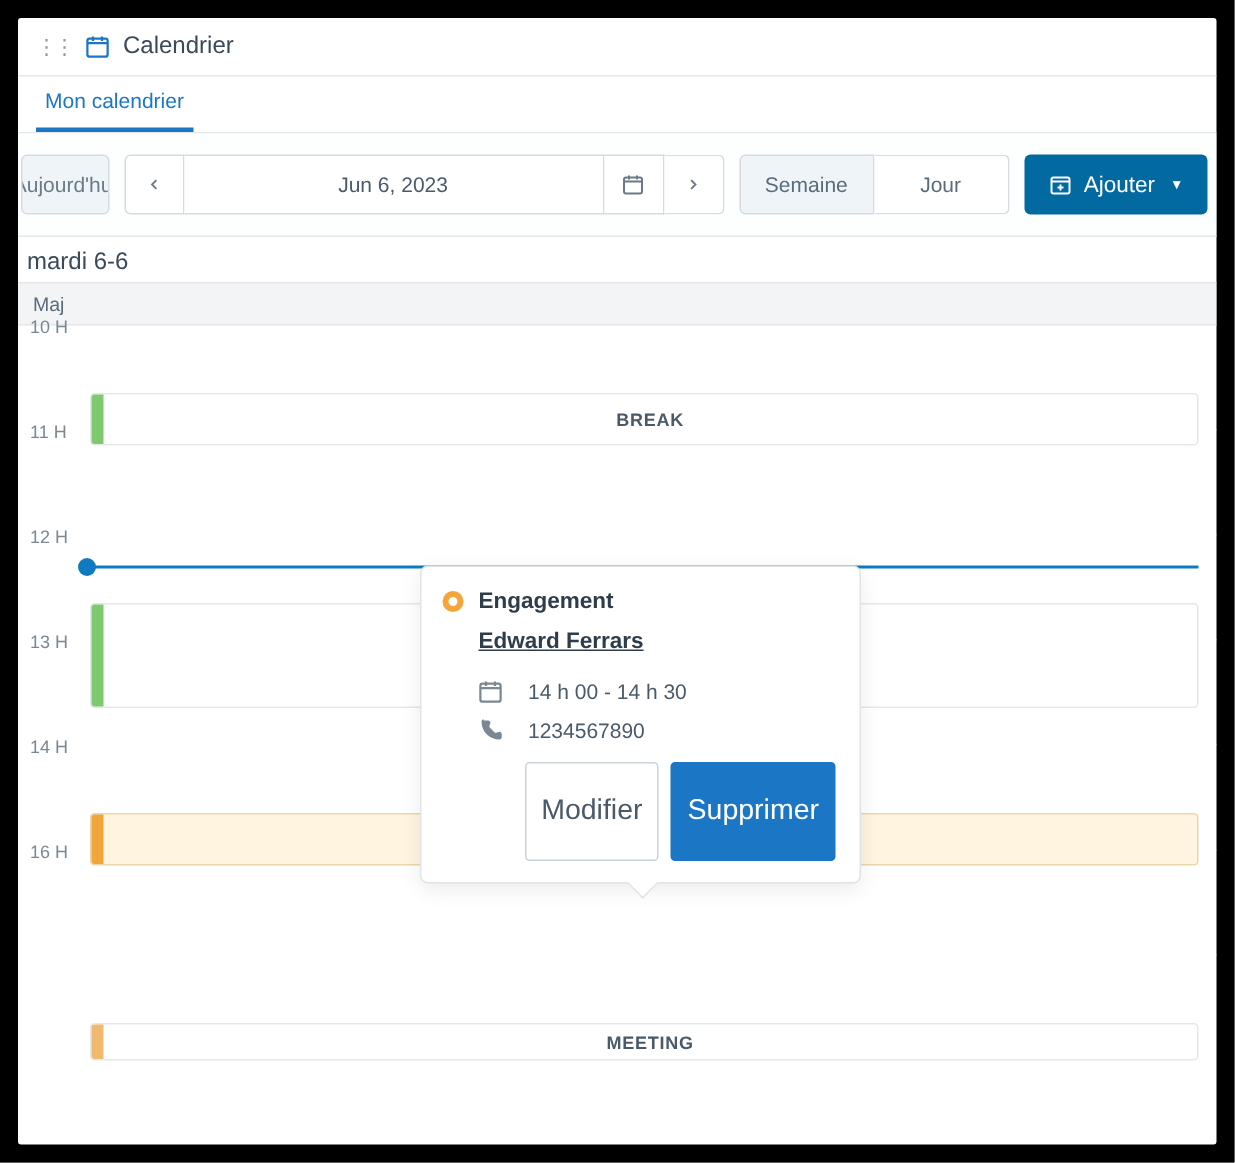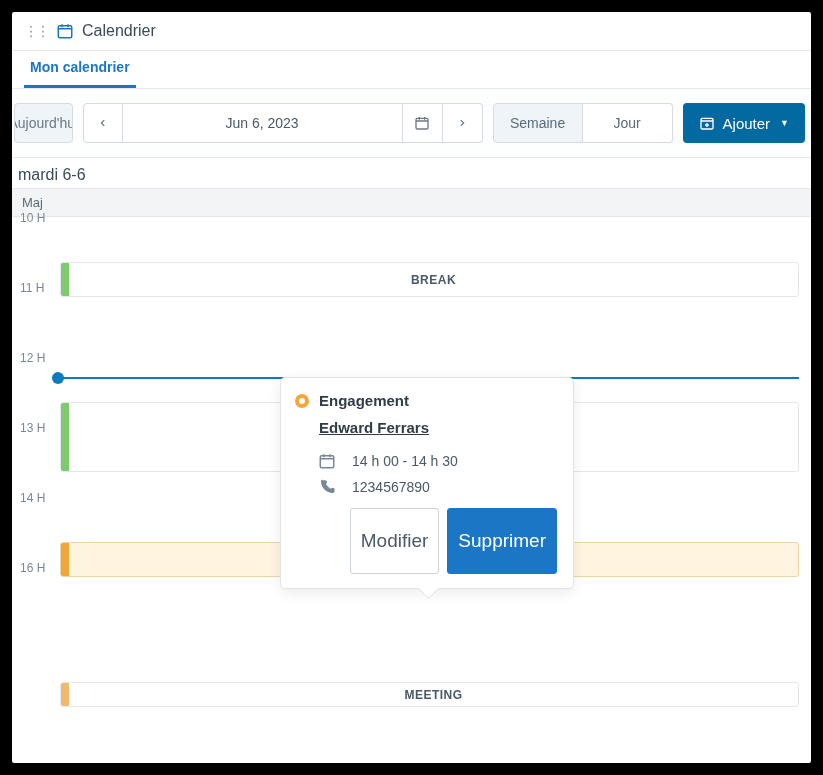--- a/index.html
+++ b/index.html
@@ -6,21 +6,21 @@
   body { background: #000; display: flex; justify-content: center; align-items: flex-start; }
   .frame { width: 823px; height: 775px; background: #000; padding: 12px; }
   .app { width: 100%; height: 100%; background: #fff; position: relative; overflow: hidden; border-radius: 2px; }
 
   
   .header { display:flex; align-items:center; gap:8px; padding:10px 12px; border-bottom:1px solid #e5e7ea; }
   .grip { color:#8a98a5; font-size:14px; letter-spacing:-2px; }
   .cal-icon svg { display:block; }
   .header-title { font-size:16px; color:#3a4a5a; }
 
-  .tabs { display:flex; padding:0 12px; border-bottom:1px solid #e5e7ea;font-weight:bold; }
+  .tabs { display:flex; padding:0 12px; border-bottom:1px solid #e5e7ea; }
   .tab { padding:8px 6px 10px; font-size:14px; color:#1b77c5; border-bottom:3px solid #1b77c5; cursor:pointer; }
 
   
   .toolbar { display:flex; align-items:center; gap:10px; padding:14px 6px 14px 2px; border-bottom:1px solid #e5e7ea; background:#fdfefe; }
   .btn { border:1px solid #d5dbe0; background:#fff; color:#5a6b7b; height:40px; display:flex; align-items:center; justify-content:center; border-radius:4px; font-size:14px; cursor:pointer; white-space:nowrap; }
   .btn.today { width:70px; background:#eef4f8; color:#6b7a88; overflow:hidden; }
   .date-nav { display:flex; }
   .date-nav .btn { border-radius:0;text-align:right; }
   .date-nav .btn:first-child { border-top-left-radius:4px; border-bottom-left-radius:4px; width:40px; }
   .date-nav .date { width:280px; color:#4a5a68; }

